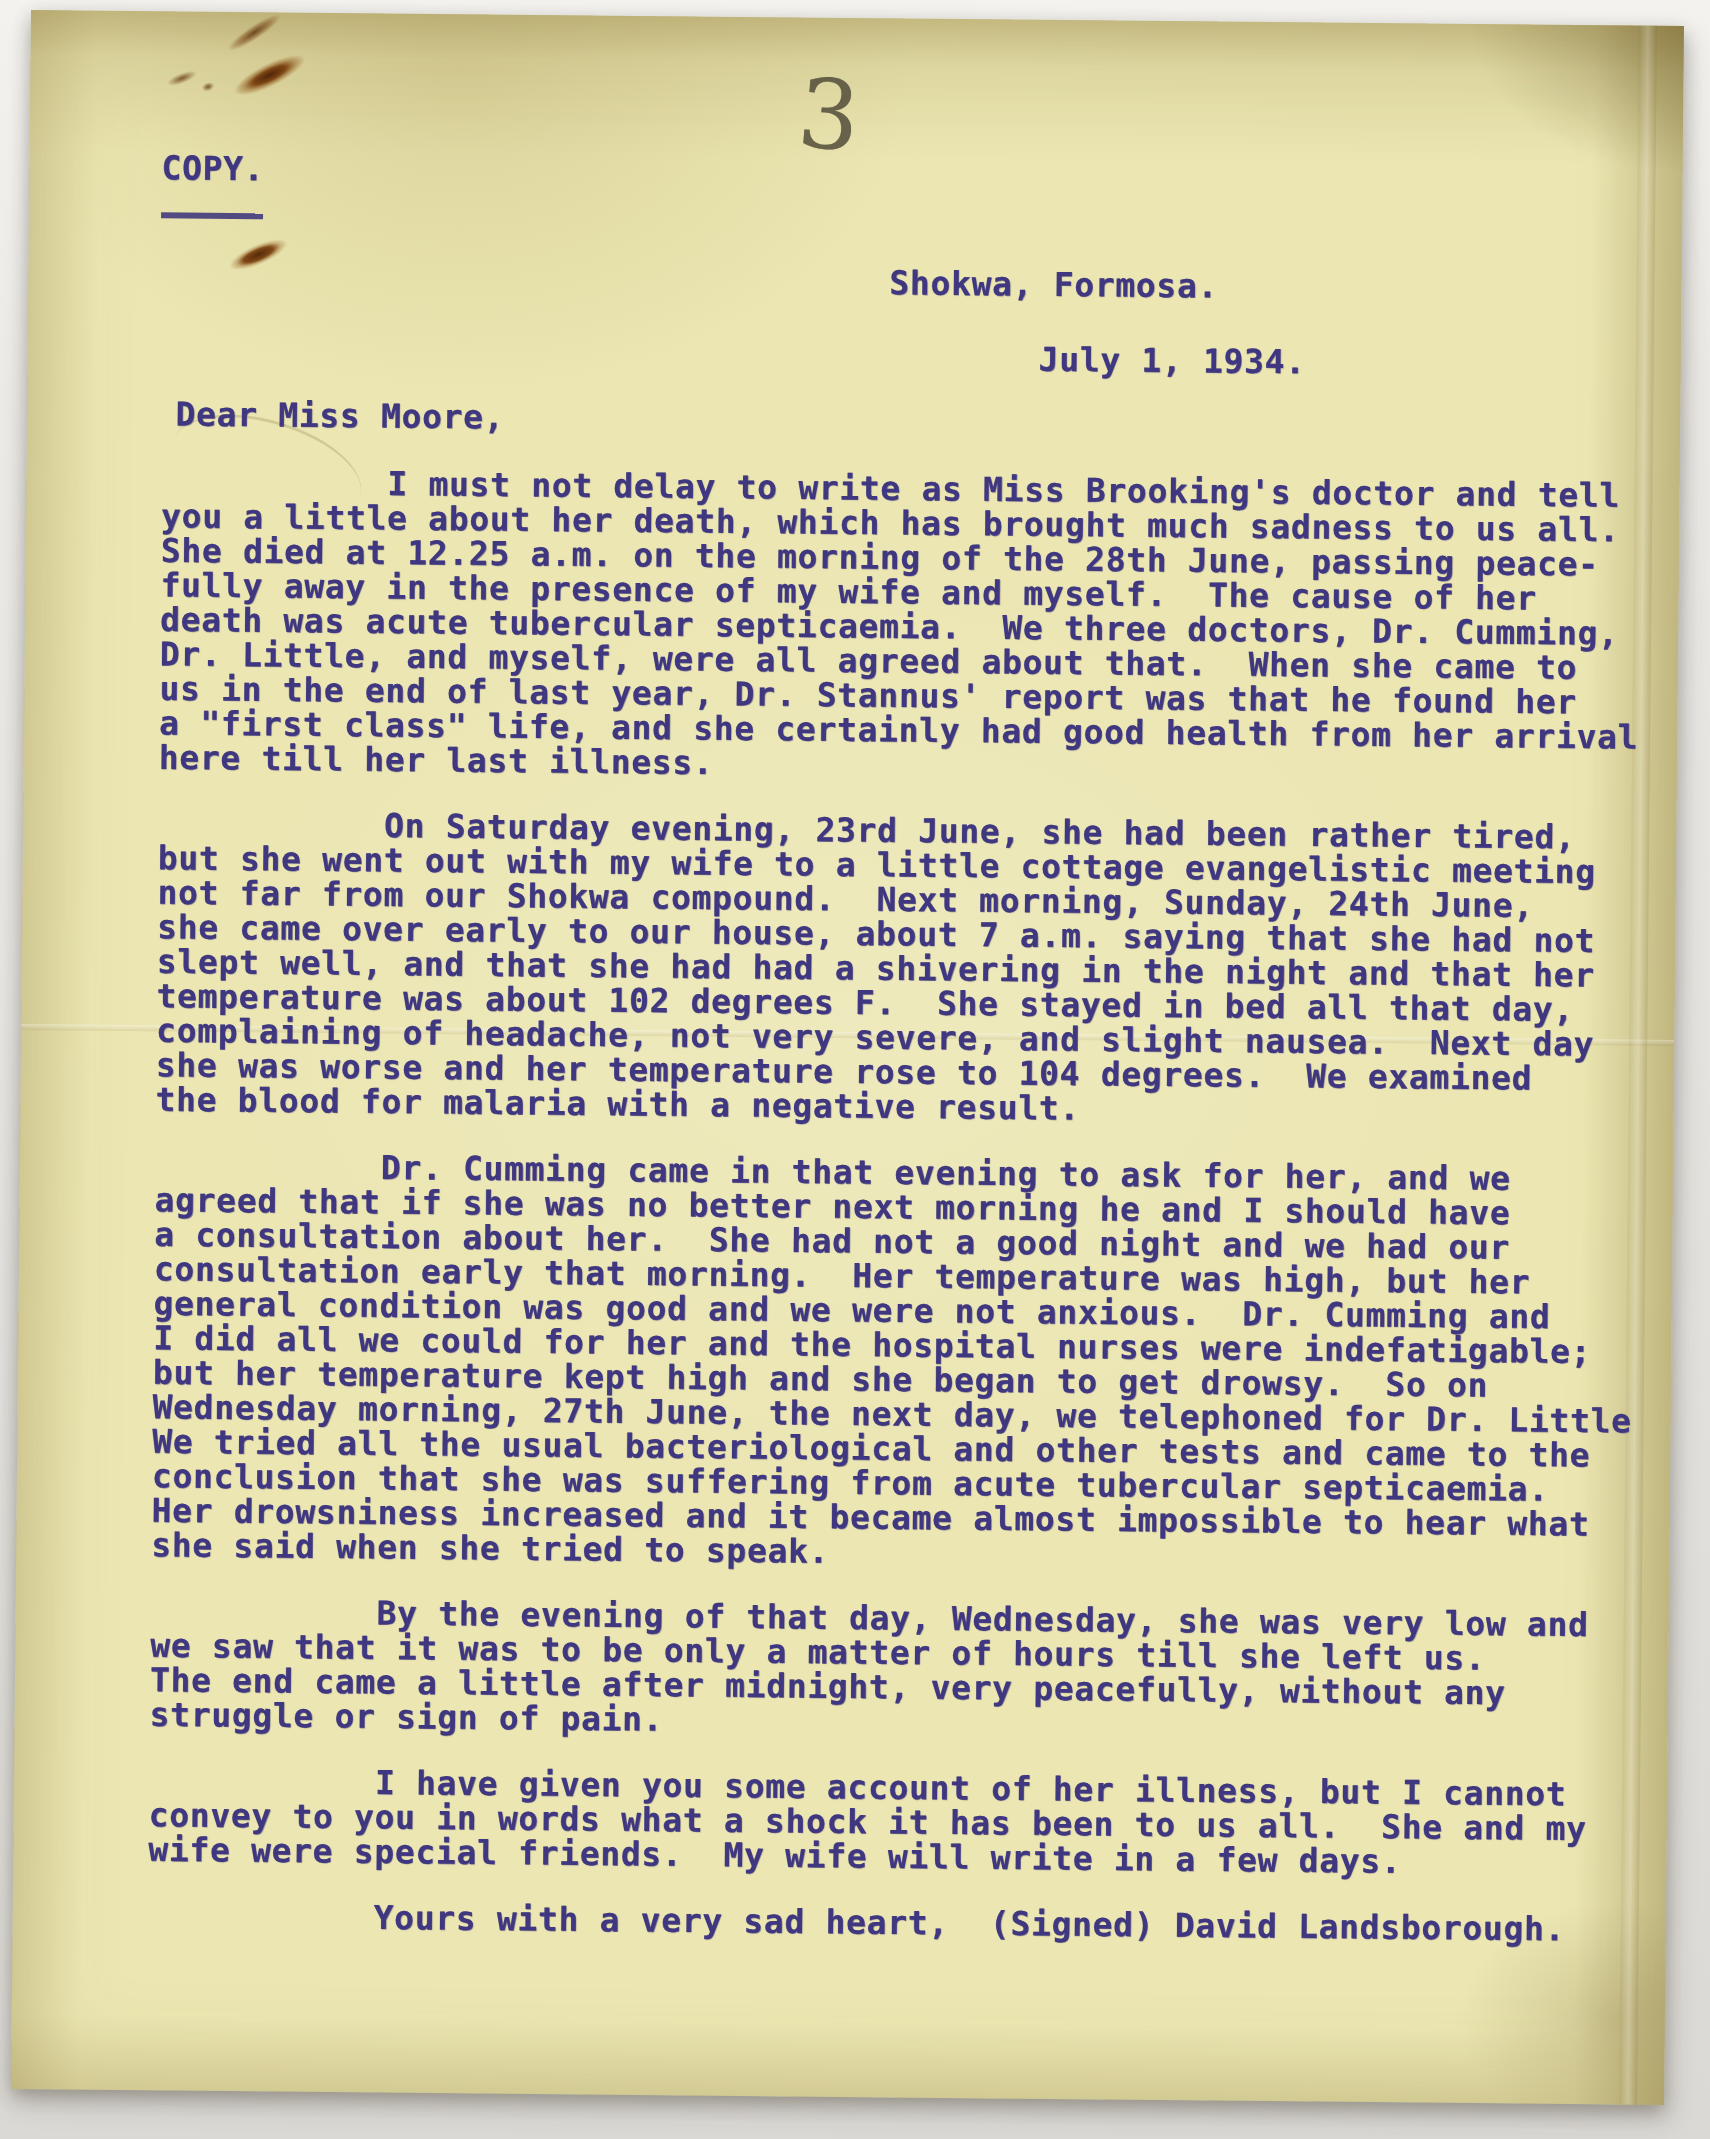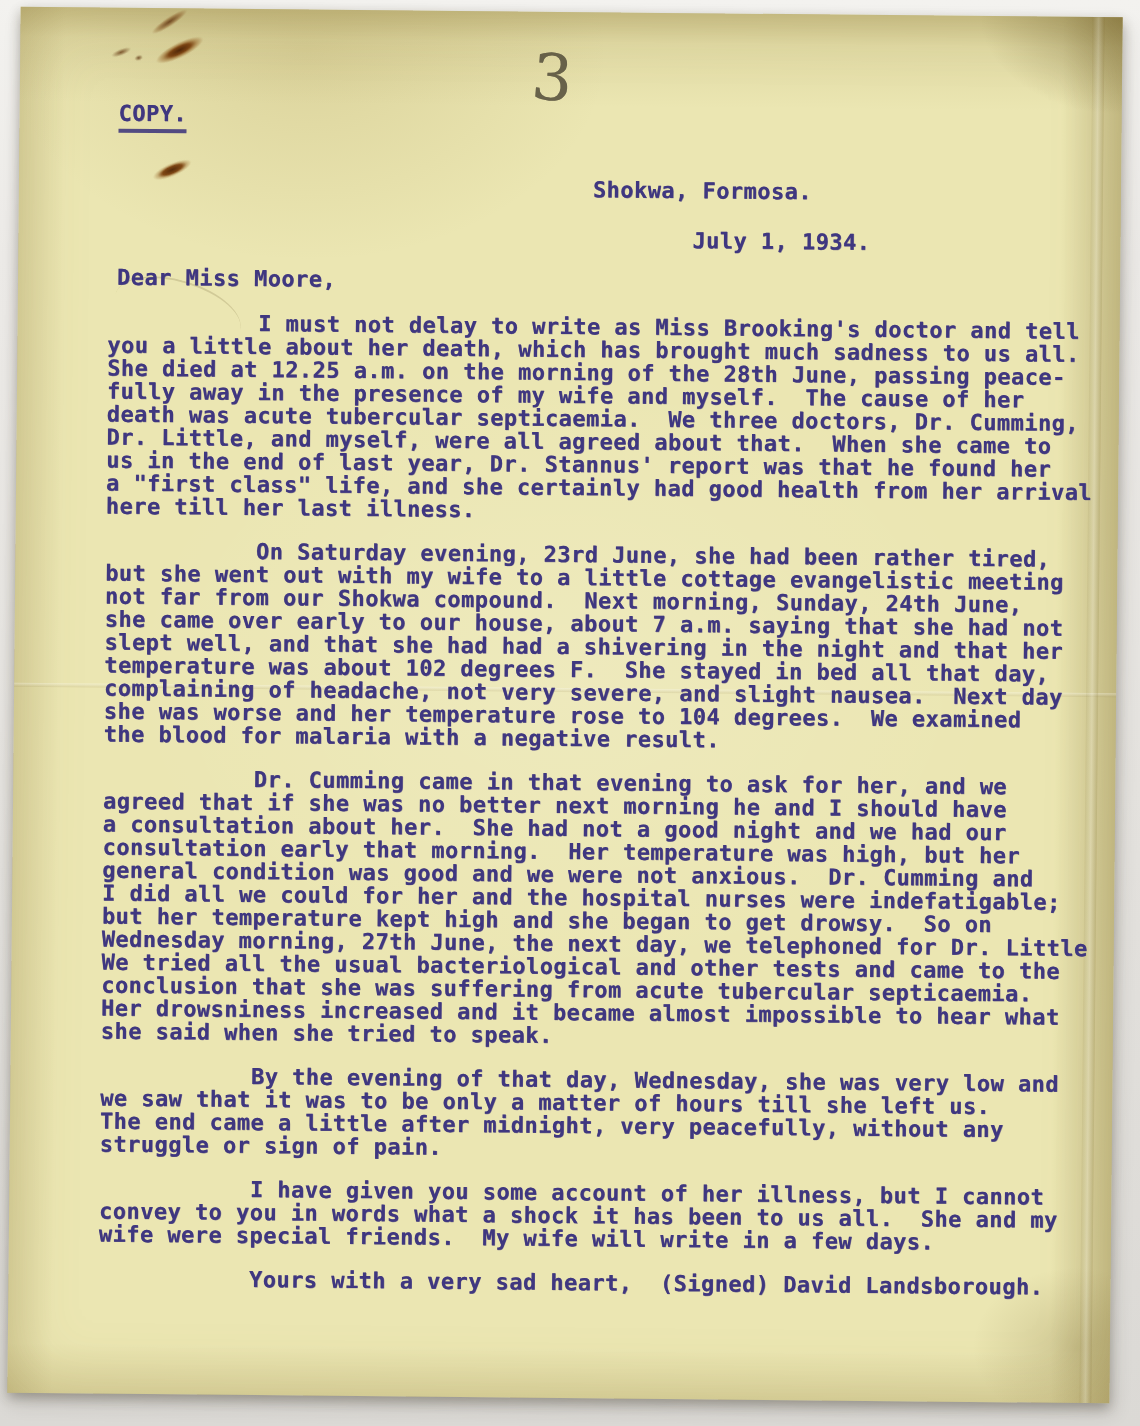--- a/index.html
+++ b/index.html
@@ -23,21 +23,21 @@
       #ebe6b2;
     box-shadow:0 5px 12px rgba(50,44,28,0.30), 3px 9px 20px rgba(50,44,28,0.16),
                inset 0 0 70px rgba(148,126,58,0.22);
   }
   .type{
     position:absolute;
     font:700 22px/23px "DejaVu Sans Mono",monospace;
     letter-spacing:0.45px;color:#3f3780;white-space:pre;
     text-shadow:0.4px 0.4px 0.5px rgba(58,48,118,0.55), -0.2px 0 0.4px rgba(58,48,118,0.30);
   }
-  .copy-label{left:99px;top:94px;border-bottom:4px solid rgba(62,53,124,0.88);padding-bottom:4px;}
+  .copy-label{left:88px;top:94px;border-bottom:4px solid rgba(62,53,124,0.88);padding-bottom:17px;}
   .place-line{left:574px;top:166px;}
   .date-line{left:674px;top:216px;}
   .salutation{left:99px;top:258px;}
   .letter-body{position:absolute;left:90px;top:303px;}
   .letter-body .line{
     font:700 22px/23px "DejaVu Sans Mono",monospace;
     letter-spacing:0.45px;color:#3f3780;white-space:pre;height:23px;
     text-shadow:0.4px 0.4px 0.5px rgba(58,48,118,0.55), -0.2px 0 0.4px rgba(58,48,118,0.30);
   }
   .para{margin:0;}

